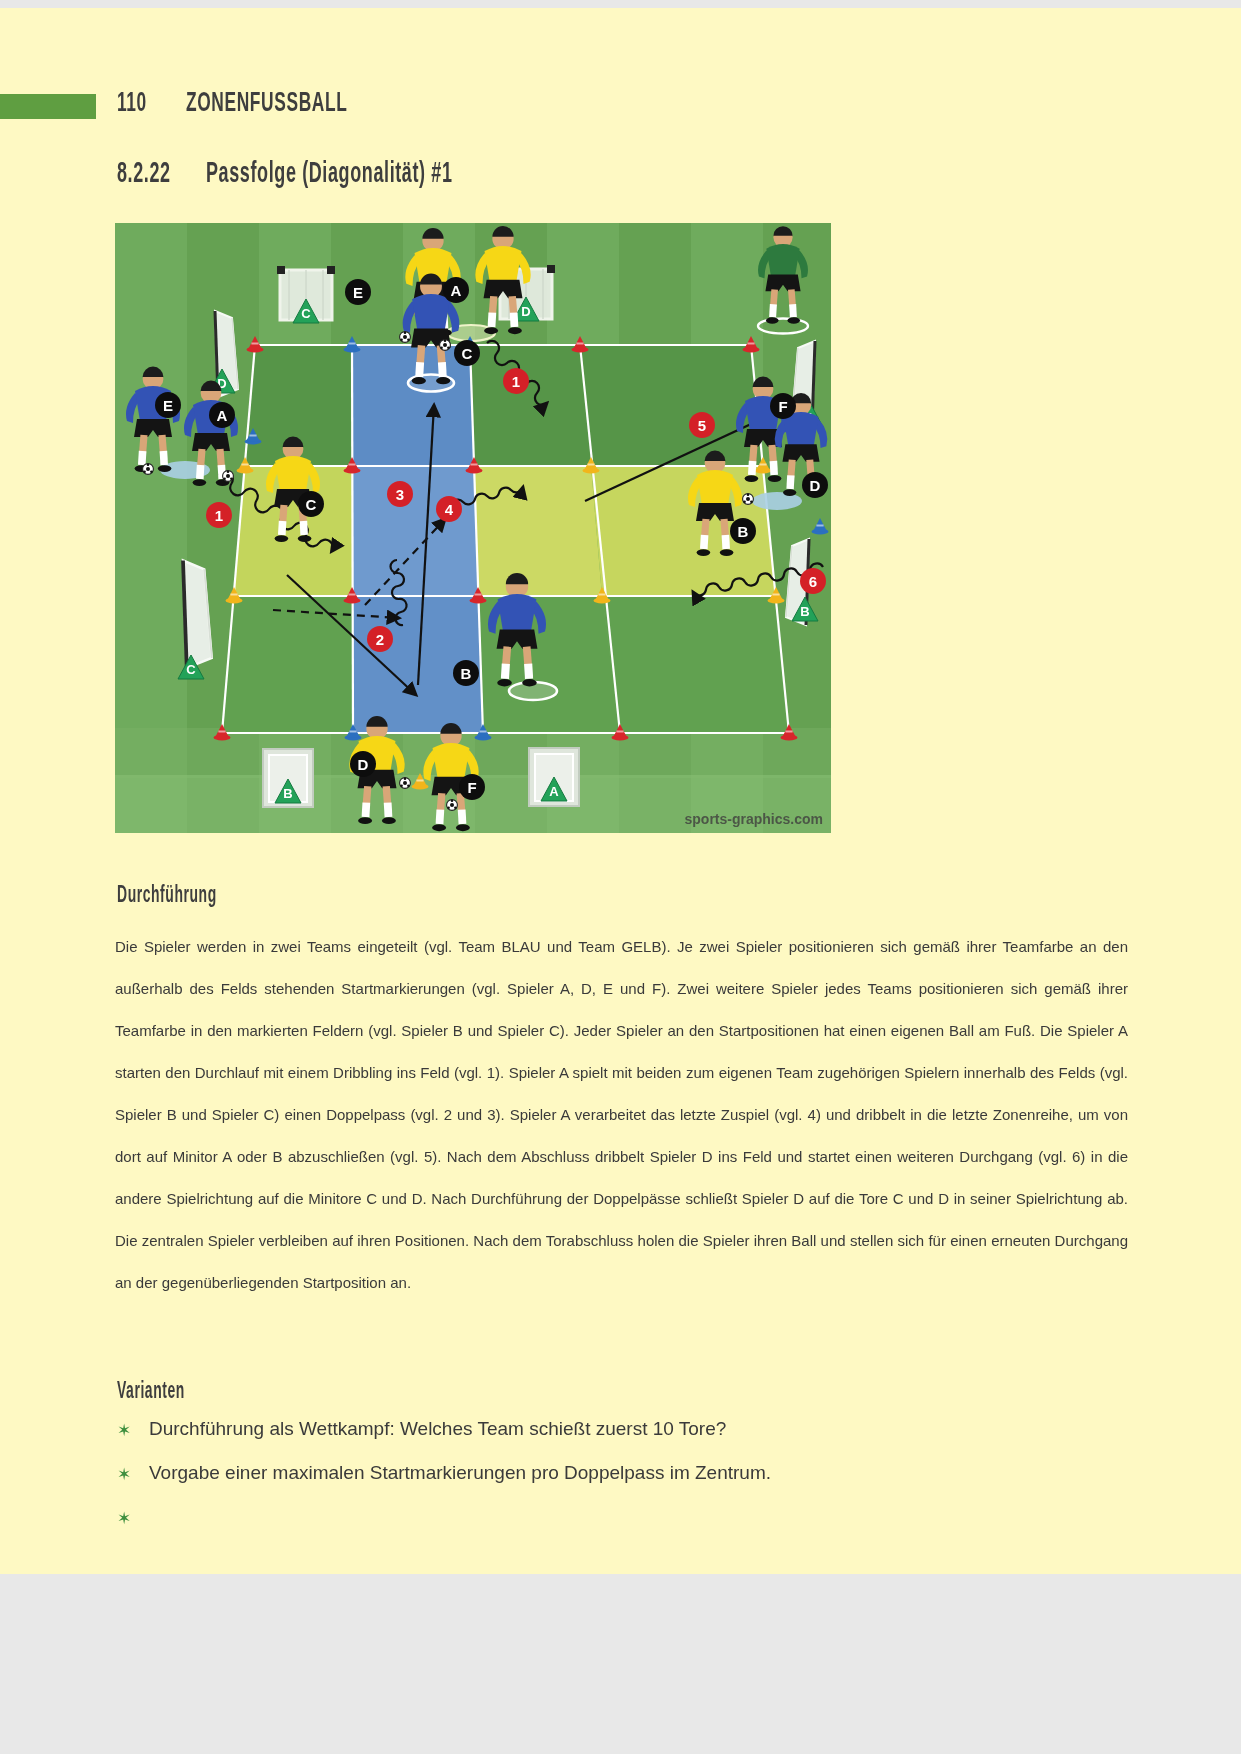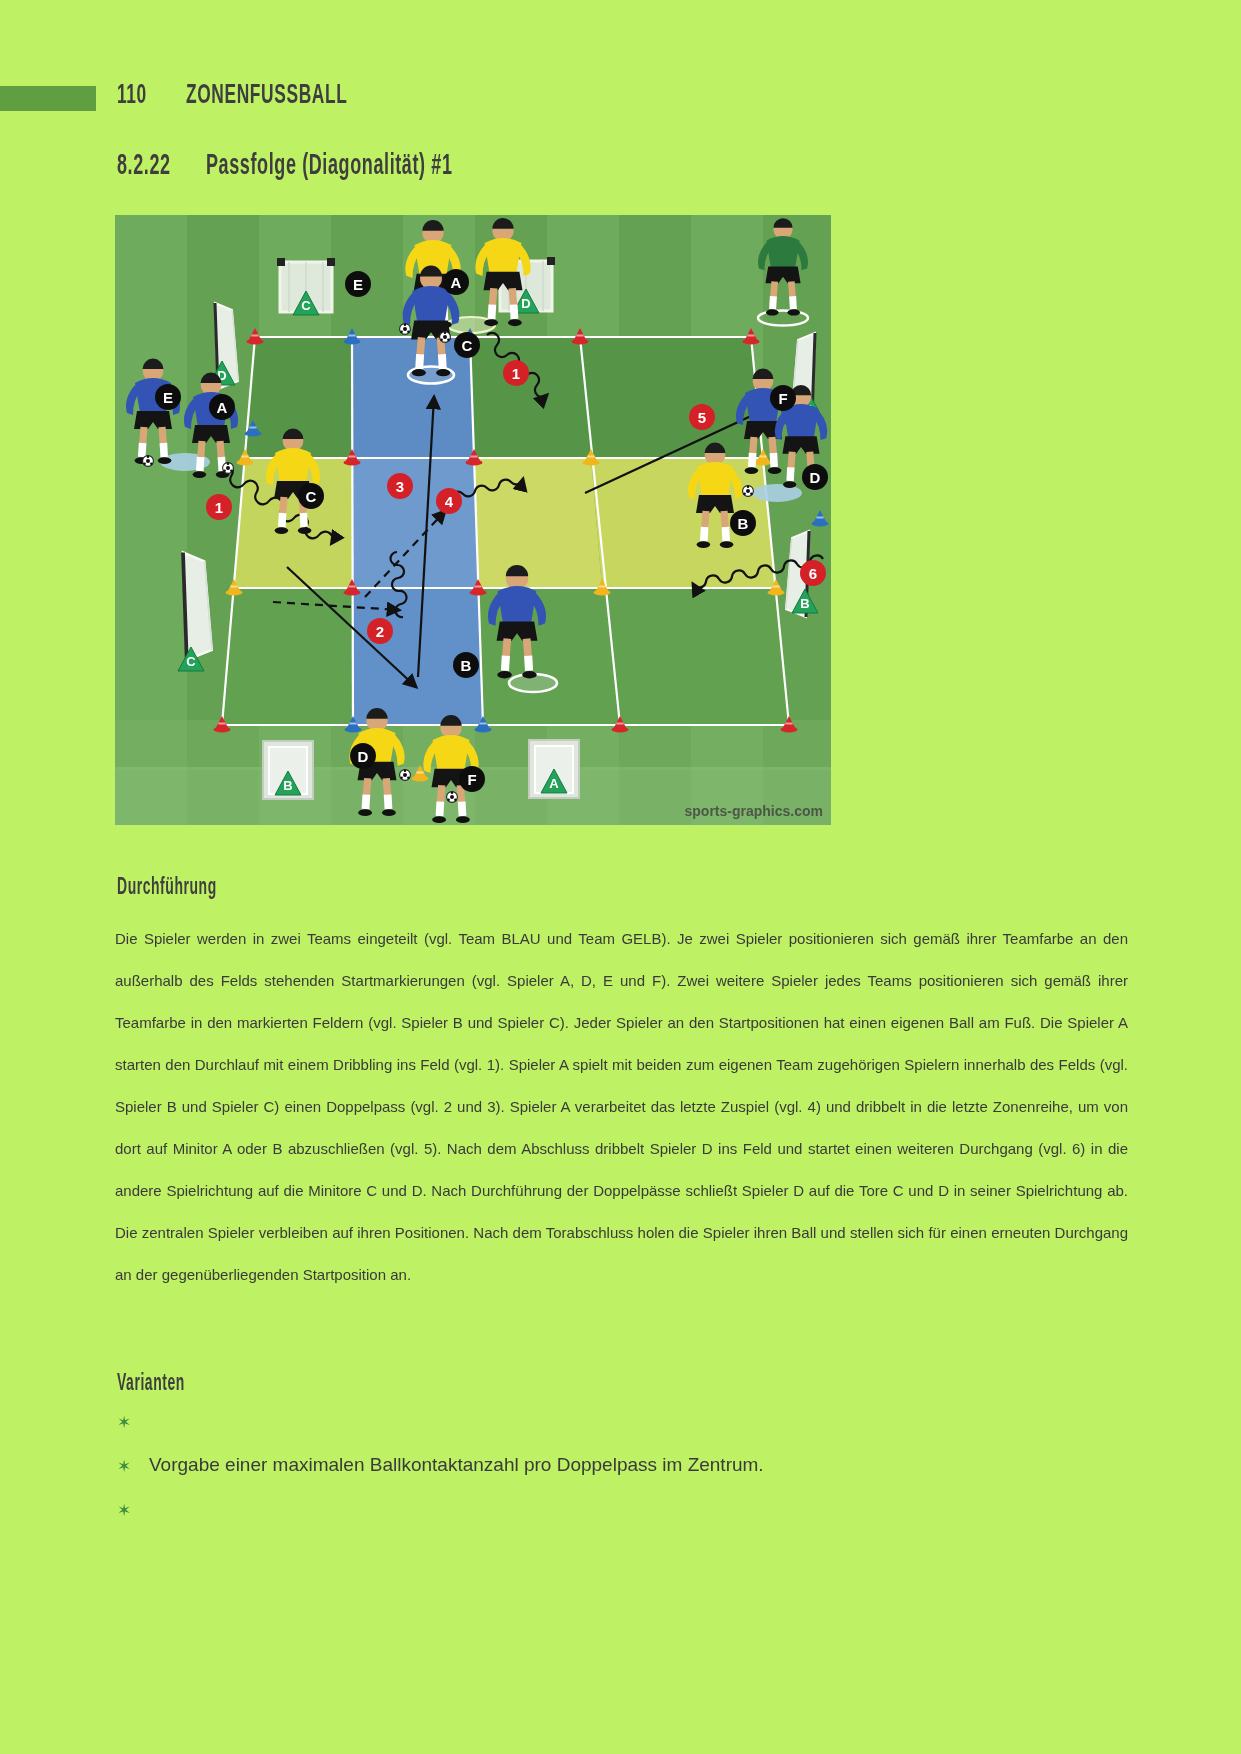--- a/index.html
+++ b/index.html
@@ -1,16 +1,16 @@
 <!DOCTYPE html>
 <html><head>
 <meta charset="utf-8">
 <style>
   html,body{margin:0;padding:0;background:#e8e8e8;}
-  .page{position:relative;width:1241px;height:1754px;background:#bef264;margin:0 auto;
+  .page{position:relative;width:1241px;height:1566px;background:#fef9c3;margin:8px auto;
         font-family:"Liberation Sans",sans-serif;color:#3b3b3b;overflow:hidden;}
   
   .green-bar{position:absolute;left:0;top:86px;width:96px;height:25px;background:#5f9e41;}
   .hdr{position:absolute;left:117px;top:78px;white-space:nowrap;}
   .cond{display:inline-block;font-weight:bold;color:#3e3e3e;
         transform:scaleX(.62);transform-origin:0 50%;letter-spacing:1px;}
   .hdr .num{font-size:28px;}
   .hdr .chap{font-size:28px;position:absolute;left:69px;top:0;}
   .section-h{position:absolute;left:117px;top:148px;white-space:nowrap;text-decoration:underline;}
   .section-h .num{font-size:29px;}
@@ -350,23 +350,24 @@
 
   <p class="para">Die Spieler werden in zwei Teams eingeteilt (vgl. Team BLAU und Team GELB). Je zwei Spieler positionieren sich gemäß ihrer Teamfarbe an den außerhalb des Felds stehenden Startmarkierungen (vgl. Spieler A, D, E und F). Zwei weitere Spieler jedes Teams positionieren sich gemäß ihrer Teamfarbe in den markierten Feldern (vgl. Spieler B und Spieler C). Jeder Spieler an den Startpositionen hat einen eigenen Ball am Fuß. Die Spieler A starten den Durchlauf mit einem Dribbling ins Feld (vgl. 1). Spieler A spielt mit beiden zum eigenen Team zugehörigen Spielern innerhalb des Felds (vgl. Spieler B und Spieler C) einen Doppelpass (vgl. 2 und 3). Spieler A verarbeitet das letzte Zuspiel (vgl. 4) und dribbelt in die letzte Zonenreihe, um von dort auf Minitor A oder B abzuschließen (vgl. 5). Nach dem Abschluss dribbelt Spieler D ins Feld und startet einen weiteren Durchgang (vgl. 6) in die andere Spielrichtung auf die Minitore C und D. Nach Durchführung der Doppelpässe schließt Spieler D auf die Tore C und D in seiner Spielrichtung ab. Die zentralen Spieler verbleiben auf ihren Positionen. Nach dem Torabschluss holen die Spieler ihren Ball und stellen sich für einen erneuten Durchgang an der gegenüberliegenden Startposition an.</p>
 
   <div class="subhead" style="top:1368px;text-align:center;">
     <span class="cond" style="transform:scaleX(.58);">Varianten</span>
   </div>
 
   <div class="variants">
     <div class="vrow">
       <span class="star">✶</span>
+      <span>Durchführung als Wettkampf: Welches Team schießt zuerst 10 Tore?</span>
     </div>
     <div class="vrow">
       <span class="star">✶</span>
-      <span>Vorgabe einer maximalen Ballkontaktanzahl pro Doppelpass im Zentrum.</span>
+      <span>Vorgabe einer maximalen Startmarkierungen pro Doppelpass im Zentrum.</span>
     </div>
     <div class="vrow">
       <span class="star">✶</span>
     </div>
   </div>
 
 </div>
 
 </body></html>

